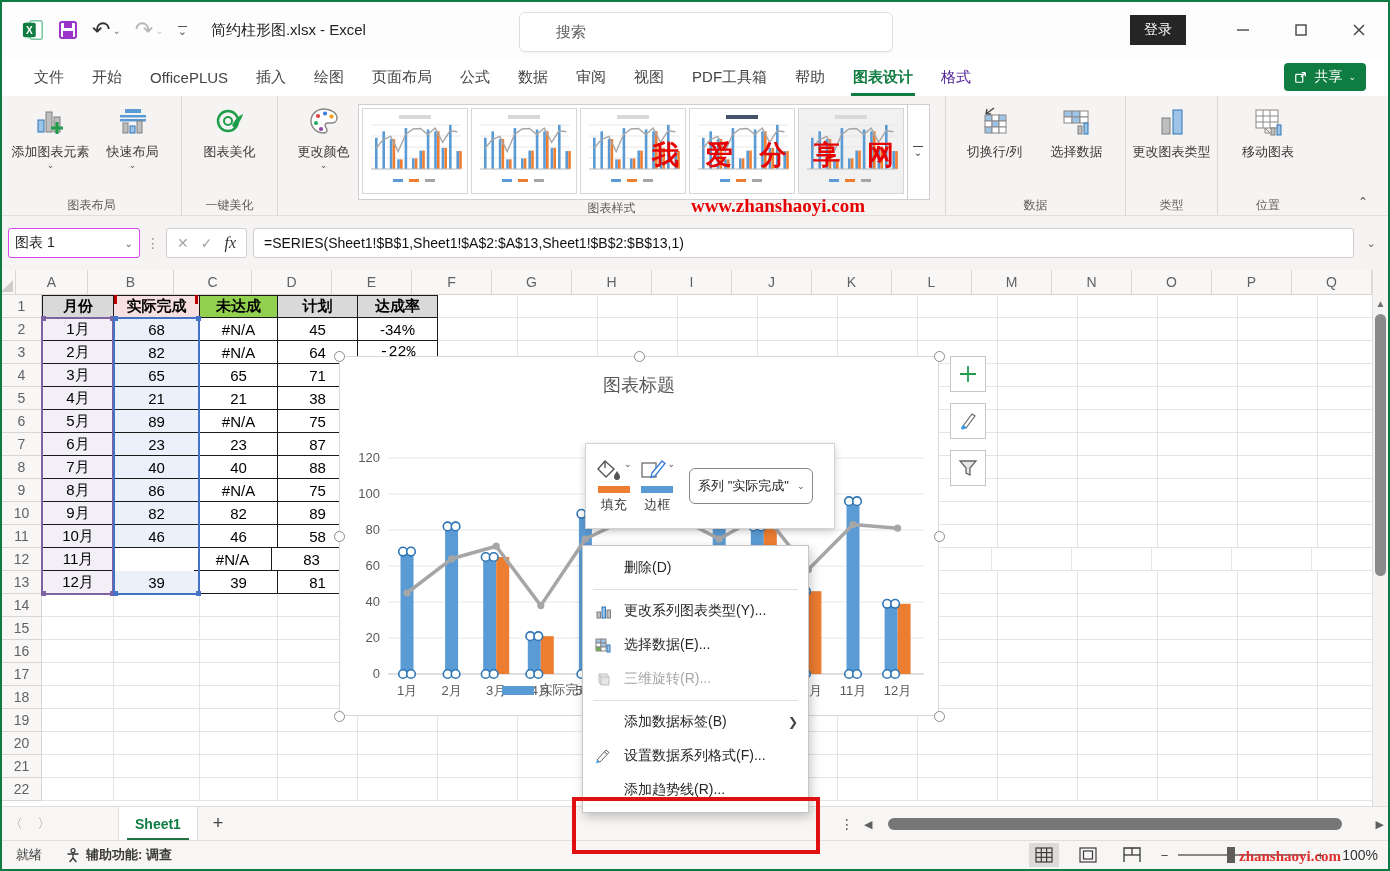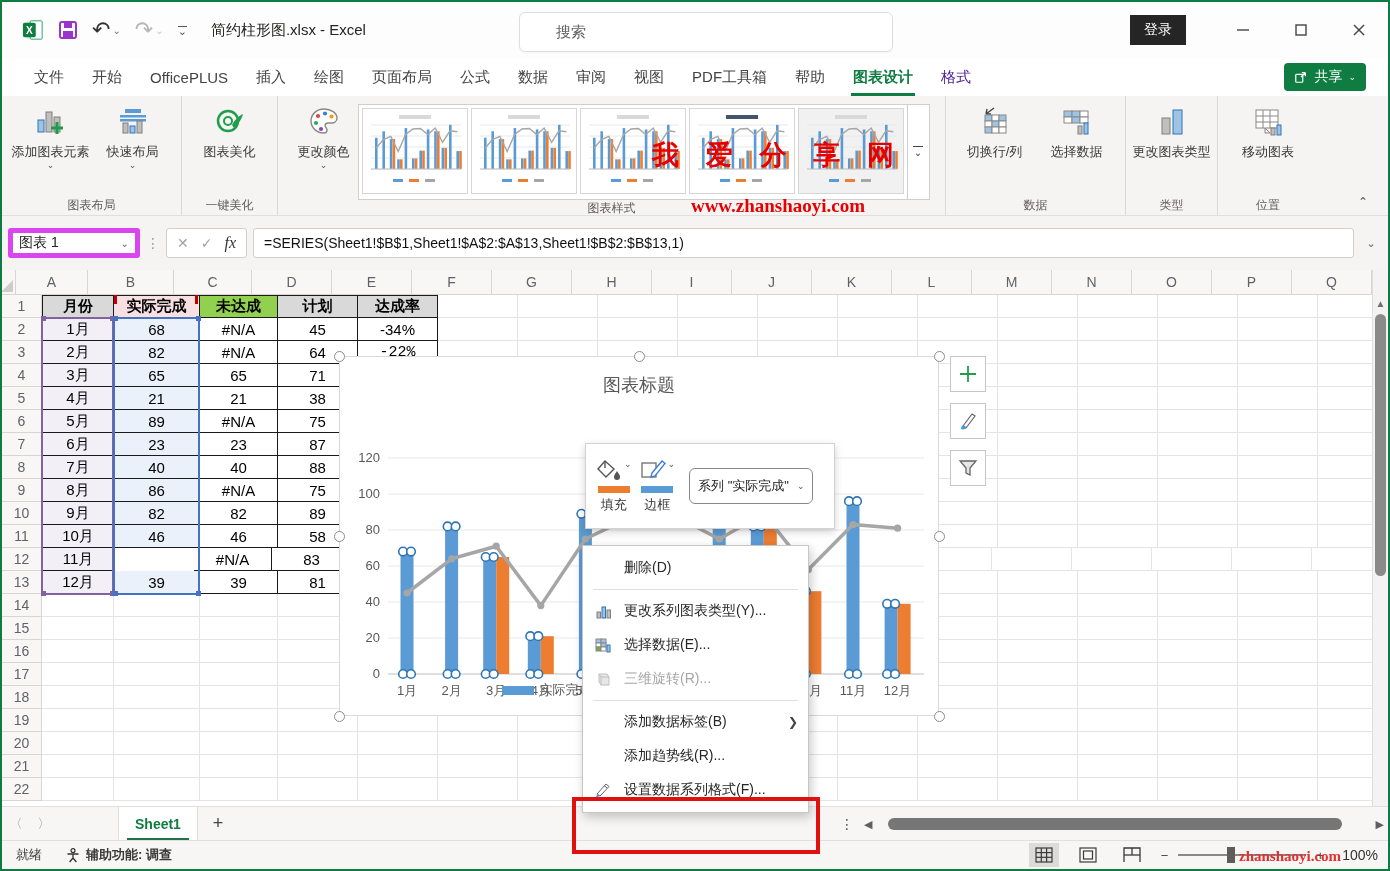--- a/index.html
+++ b/index.html
@@ -45,21 +45,21 @@
   .collapse { position:absolute; right:20px; bottom:6px; color:#555; font-size:12px; }
 
   
   .wm { position:absolute; left:650px; top:135px; z-index:40; color:#e60000; text-align:center; pointer-events:none; }
   .wm .l1 { font-size:27px; font-weight:bold; letter-spacing:10px; font-family:"Liberation Serif","DejaVu Serif",serif; }
   .wm .l2 { font-size:19px; font-weight:bold; font-family:"Liberation Serif","DejaVu Serif",serif; margin-top:22px; }
   .wm-corner { position:absolute; left:1237px; top:846px; z-index:40; color:#e03030; font-size:15px; font-weight:bold; font-family:"Liberation Serif","DejaVu Serif",serif; pointer-events:none; }
 
   
   .fxbar { height:54px; background:#f5f4f3; display:flex; align-items:center; padding:0 6px; gap:6px; flex:0 0 auto; position:relative; }
-  .namebox { width:132px; height:30px; background:#fff; border:5px solid #d946ef; border-radius:3px; display:flex; align-items:center; padding:0 6px; font-size:14px; color:#222;gap:34px; }
+  .namebox { width:132px; height:30px; background:#fff; border:1px solid #d946ef; border-radius:3px; display:flex; align-items:center; padding:0 6px; font-size:14px; color:#222;gap:34px; }
   .namebox .nb-chev { margin-left:auto; color:#666; font-size:10px; }
   .fx-dots { color:#999; font-size:14px; }
   .fxbtns { height:30px; background:#fff; border:1px solid #d0cece; border-radius:3px; display:flex; align-items:center; gap:12px; padding:0 10px; }
   .fxbtns .x { color:#a5a3a1; font-size:14px; }
   .fxbtns .ok { color:#a5a3a1; font-size:14px; }
   .fxbtns .fx { font-style:italic; font-family:"Liberation Serif","DejaVu Serif",serif; font-size:16px; color:#333; }
   .fxfield { flex:1; height:30px; background:#fff; border:1px solid #d0cece; border-radius:3px; display:flex; align-items:center; padding:0 10px; font-size:14px; color:#111; }
   .fx-expand { width:22px; text-align:center; color:#666; font-size:11px; }
 
   
@@ -1309,31 +1309,31 @@
             </svg></span>
           <span class="lbl">三维旋转(R)...</span>
         </div>
         <div class="msep"></div>
         <div class="mi">
           <span class="ic"></span>
           <span class="lbl">添加数据标签(B)</span>
           <span class="sub">❯</span>
         </div>
         <div class="mi">
-          <span class="ic"></span>
-          <span class="lbl">添加趋势线(R)...</span>
-        </div>
-        <div class="mi">
           <span class="ic"><svg viewBox="0 0 17 17">
               <path d="M2 12 L11 2 l3 2.5 L5 14 Z" fill="#fff" stroke="#666"></path>
               <path d="M2 12 l3 2 l-4 1.5 Z" fill="#3B9AE0"></path>
               <path d="M9 3.5 l3 2.5" stroke="#666"></path>
             </svg></span>
           <span class="lbl">设置数据系列格式(F)...</span>
         </div>
+        <div class="mi">
+          <span class="ic"></span>
+          <span class="lbl">添加趋势线(R)...</span>
+        </div>
       </div>
 
     <div class="redbox"></div>
   </div>
 
   <div class="wm">
     <div class="l1">我 爱 分 享 网</div>
     <div class="l2">www.zhanshaoyi.com</div>
   </div>
   <div class="wm-corner">zhanshaoyi.com</div>

